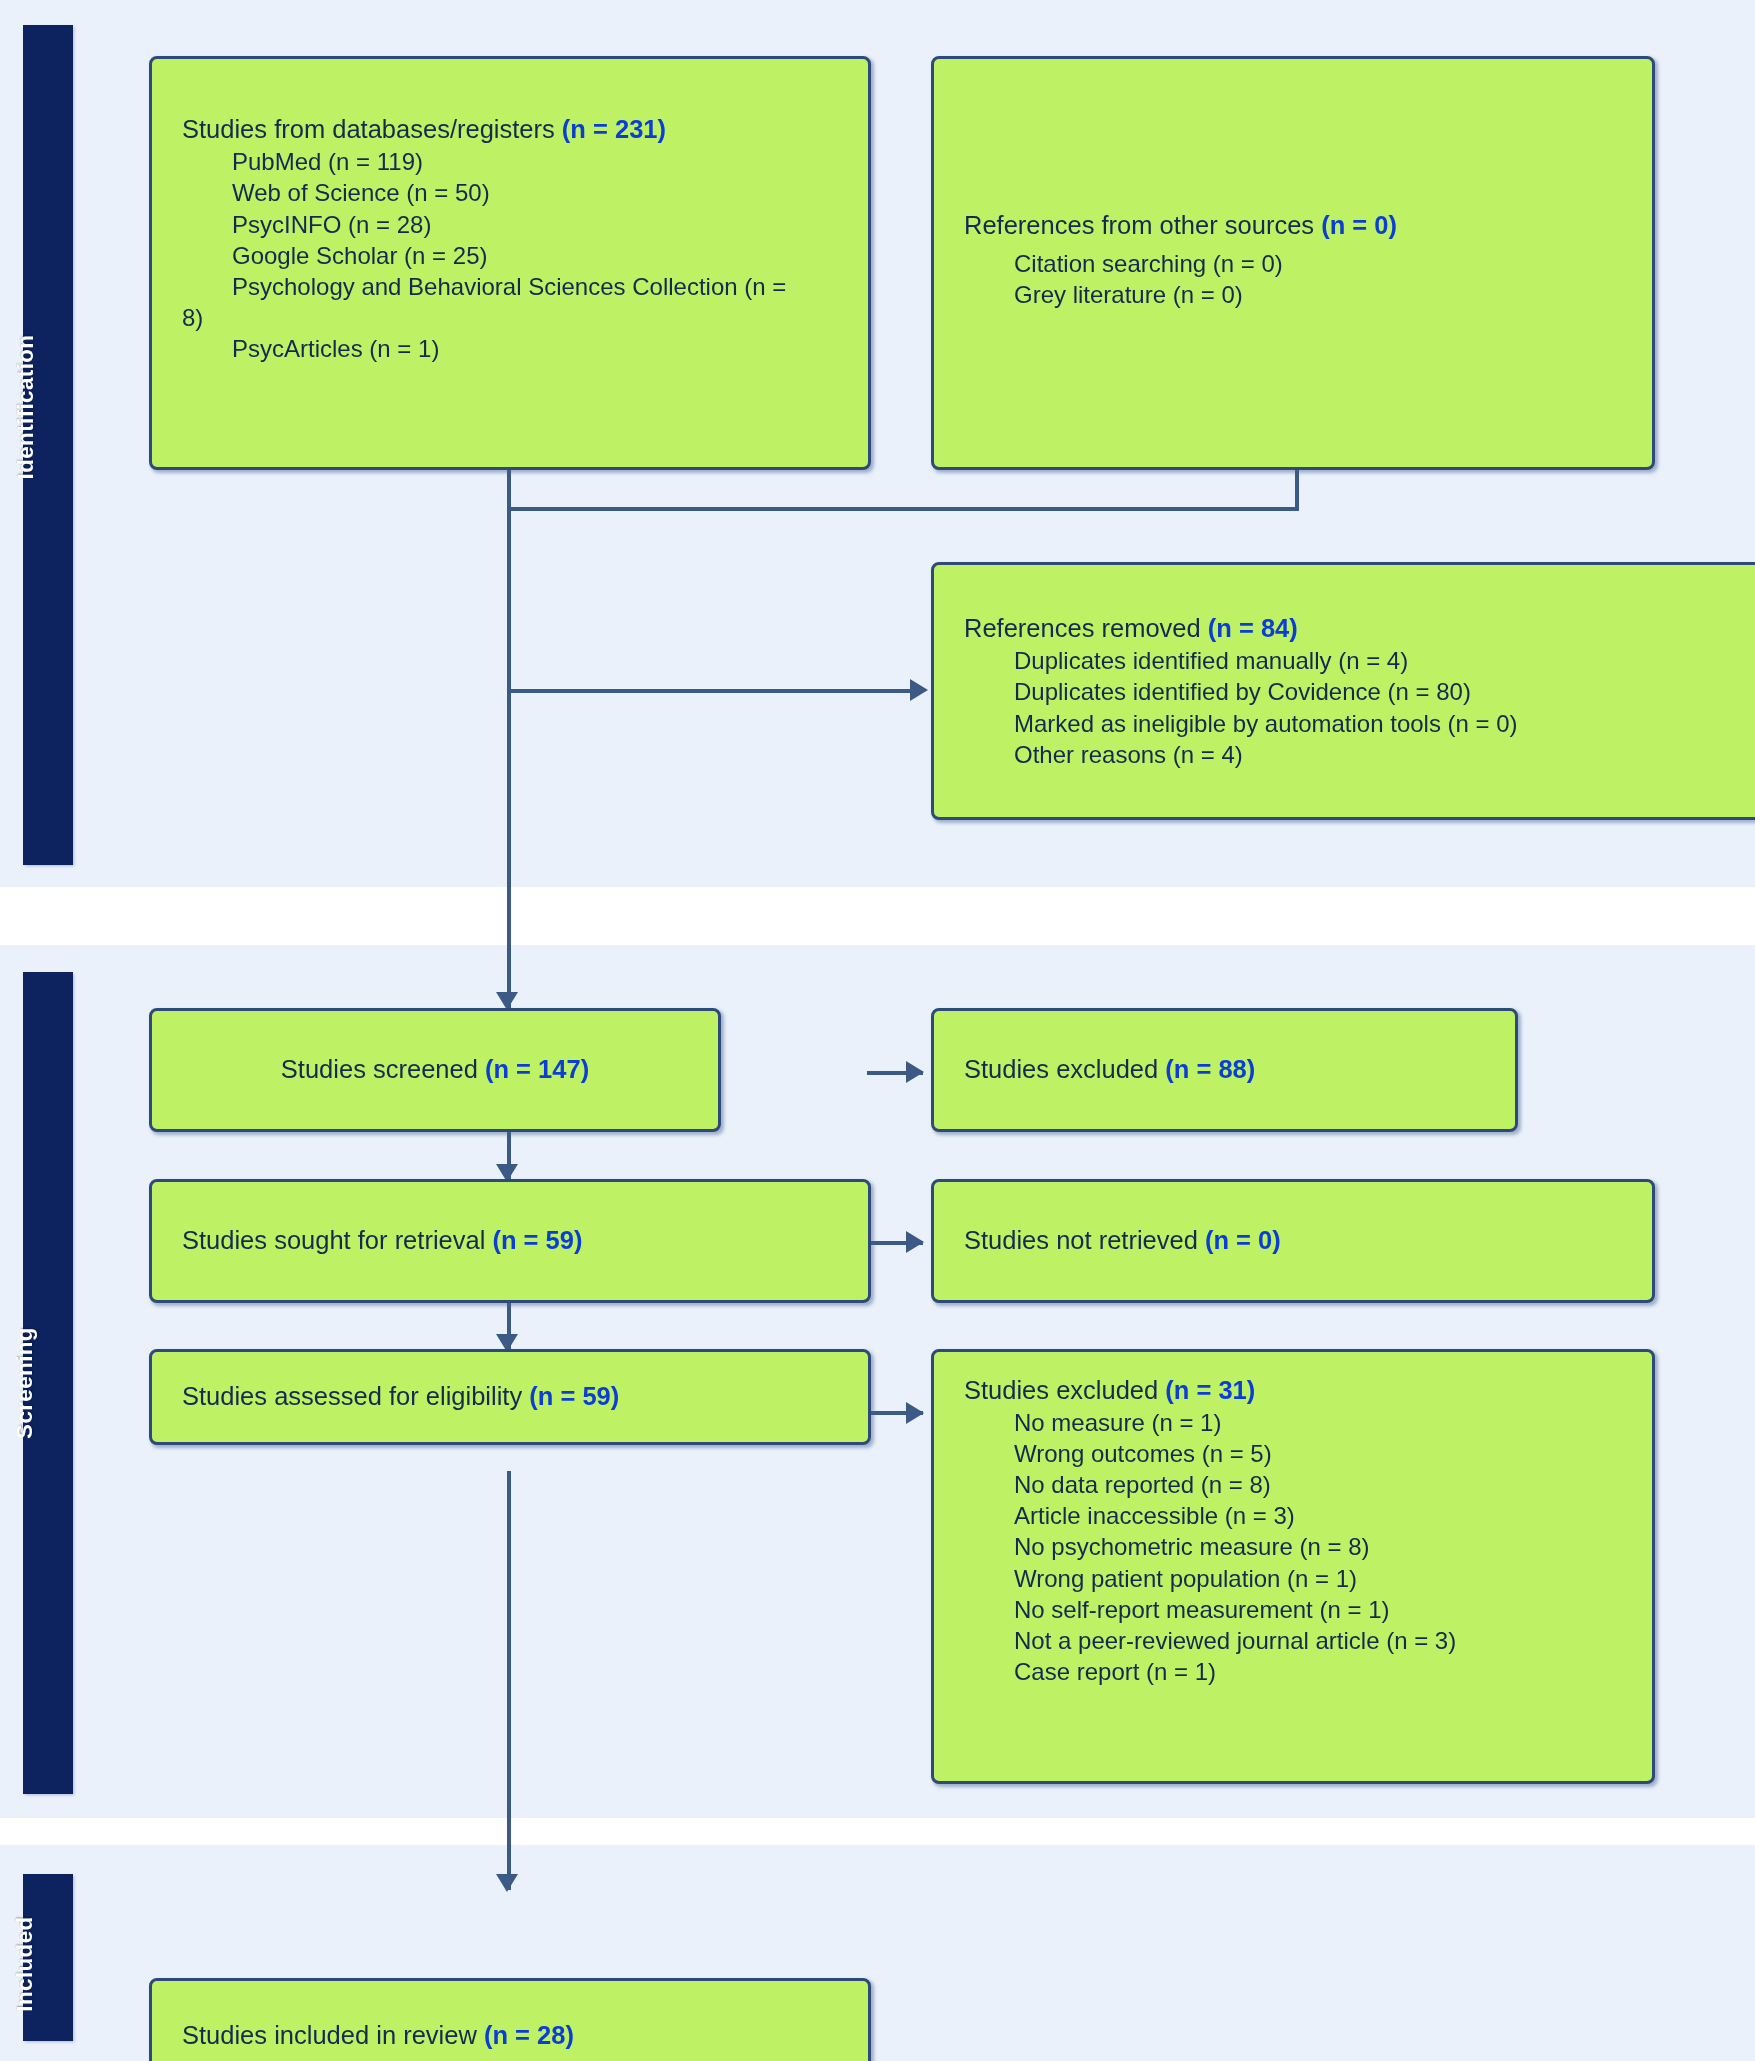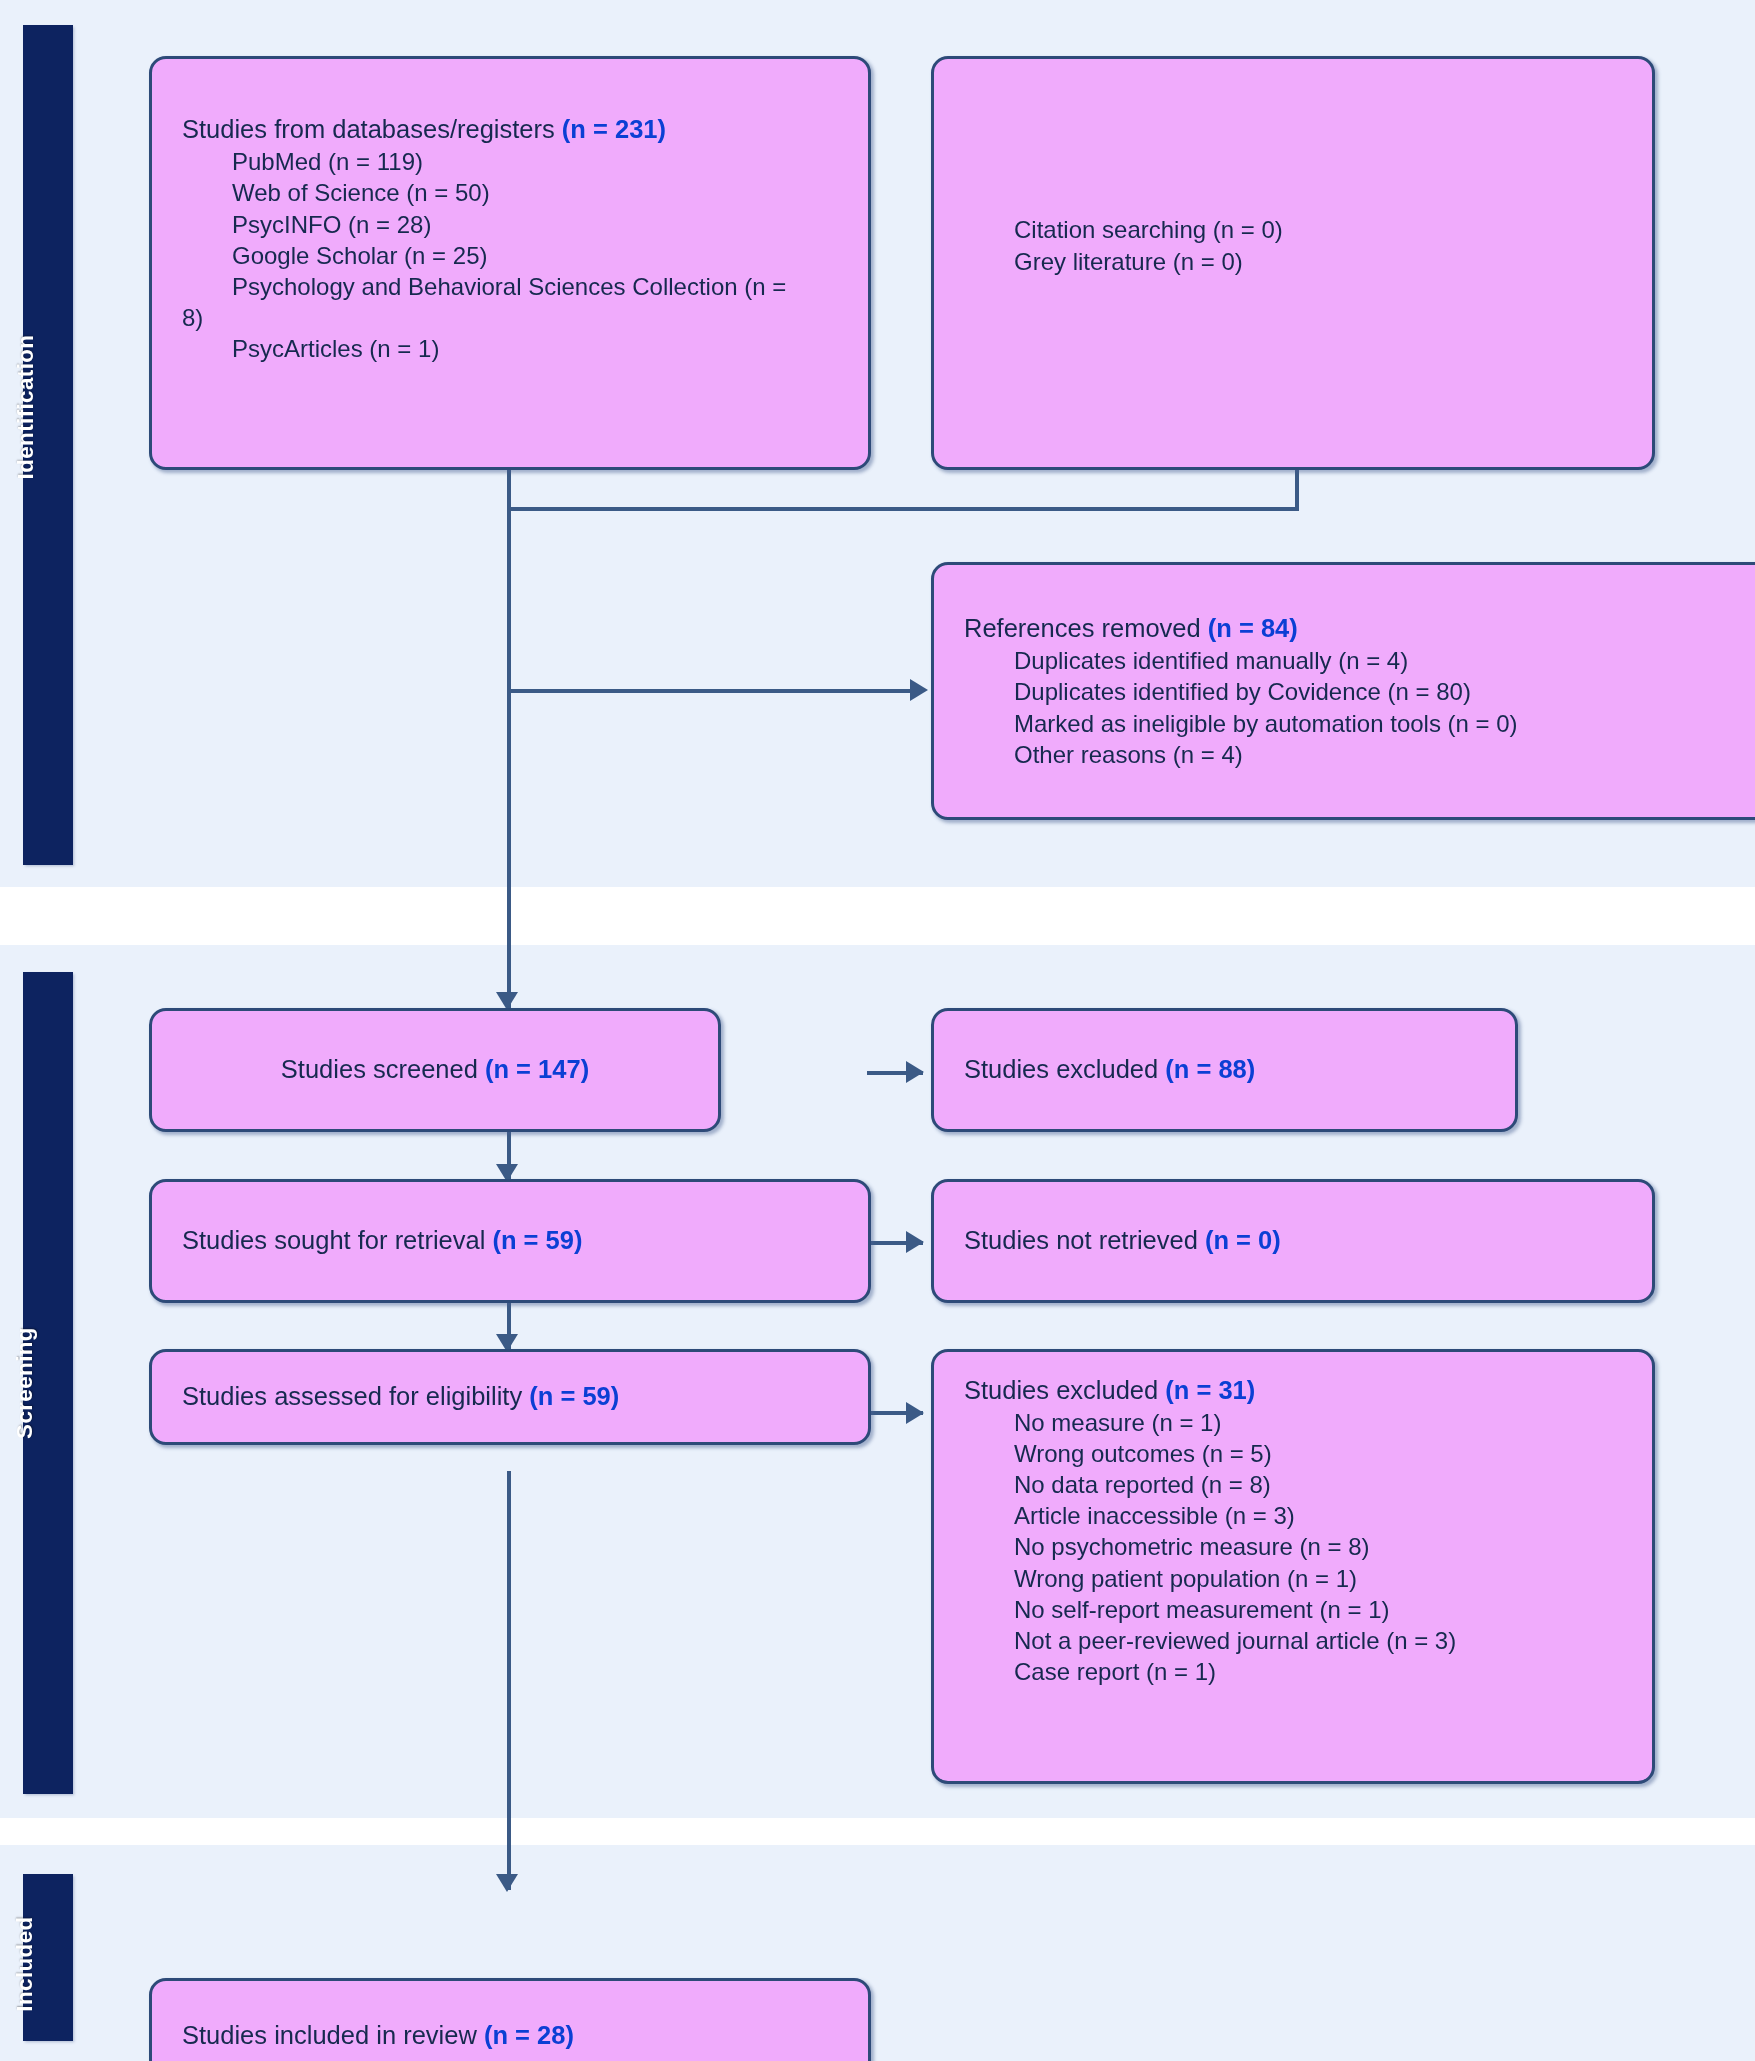--- a/index.html
+++ b/index.html
@@ -22,22 +22,22 @@
 
   .rail-label{
     position:absolute;color:#ffffff;font-weight:bold;font-size:22.4px;
     letter-spacing:0.4px;white-space:nowrap;
     transform:rotate(-90deg);transform-origin:50% 50%;
     text-shadow:0.9px 0.9px 1.8px rgba(0,0,0,.35);
   }
 
   
   .box{
-    position:absolute;background:#f0abfc;border:3.6px solid #2d4a78;
-    border-radius:17px;box-sizing:border-box;
+    position:absolute;background:#bef264;border:3.6px solid #2d4a78;
+    border-radius:8px;box-sizing:border-box;
     box-shadow:2.7px 2.7px 3.6px rgba(70,95,145,.45);
   }
   .box .inner{
     position:absolute;left:0;right:0;padding:0 30px;box-sizing:border-box;
   }
   .box.vcenter .inner{top:50%;transform:translateY(-50%);}
   .box.vtop .inner{top:0;}
 
   .ttl{
     font-size:25.5px;color:#16294f;line-height:1.30;
@@ -121,20 +121,23 @@
     <div class="sub">PsycINFO (n = 28)</div>
     <div class="sub">Google Scholar (n = 25)</div>
     <div class="sub">Psychology and Behavioral Sciences Collection (n =</div>
     <div class="sub" style="padding-left:0;">8)</div>
     <div class="sub">PsycArticles (n = 1)</div>
   </div>
 </div>
 
 <div class="box vtop" style="left:931px;top:56px;width:724px;height:414px;">
   <div class="inner" style="top:150px;">
+    <div class="ttl">
+      <span>References from other sources </span><span class="num">(n = 0)</span>
+    </div>
     <div class="spacer6"></div>
     <div class="sub">Citation searching (n = 0)</div>
     <div class="sub">Grey literature (n = 0)</div>
   </div>
 </div>
 
 <div class="box vcenter" style="left:931px;top:562px;width:864px;height:258px;">
   <div class="inner">
     <div class="ttl">
       <span>References removed </span><span class="num">(n = 84)</span>

